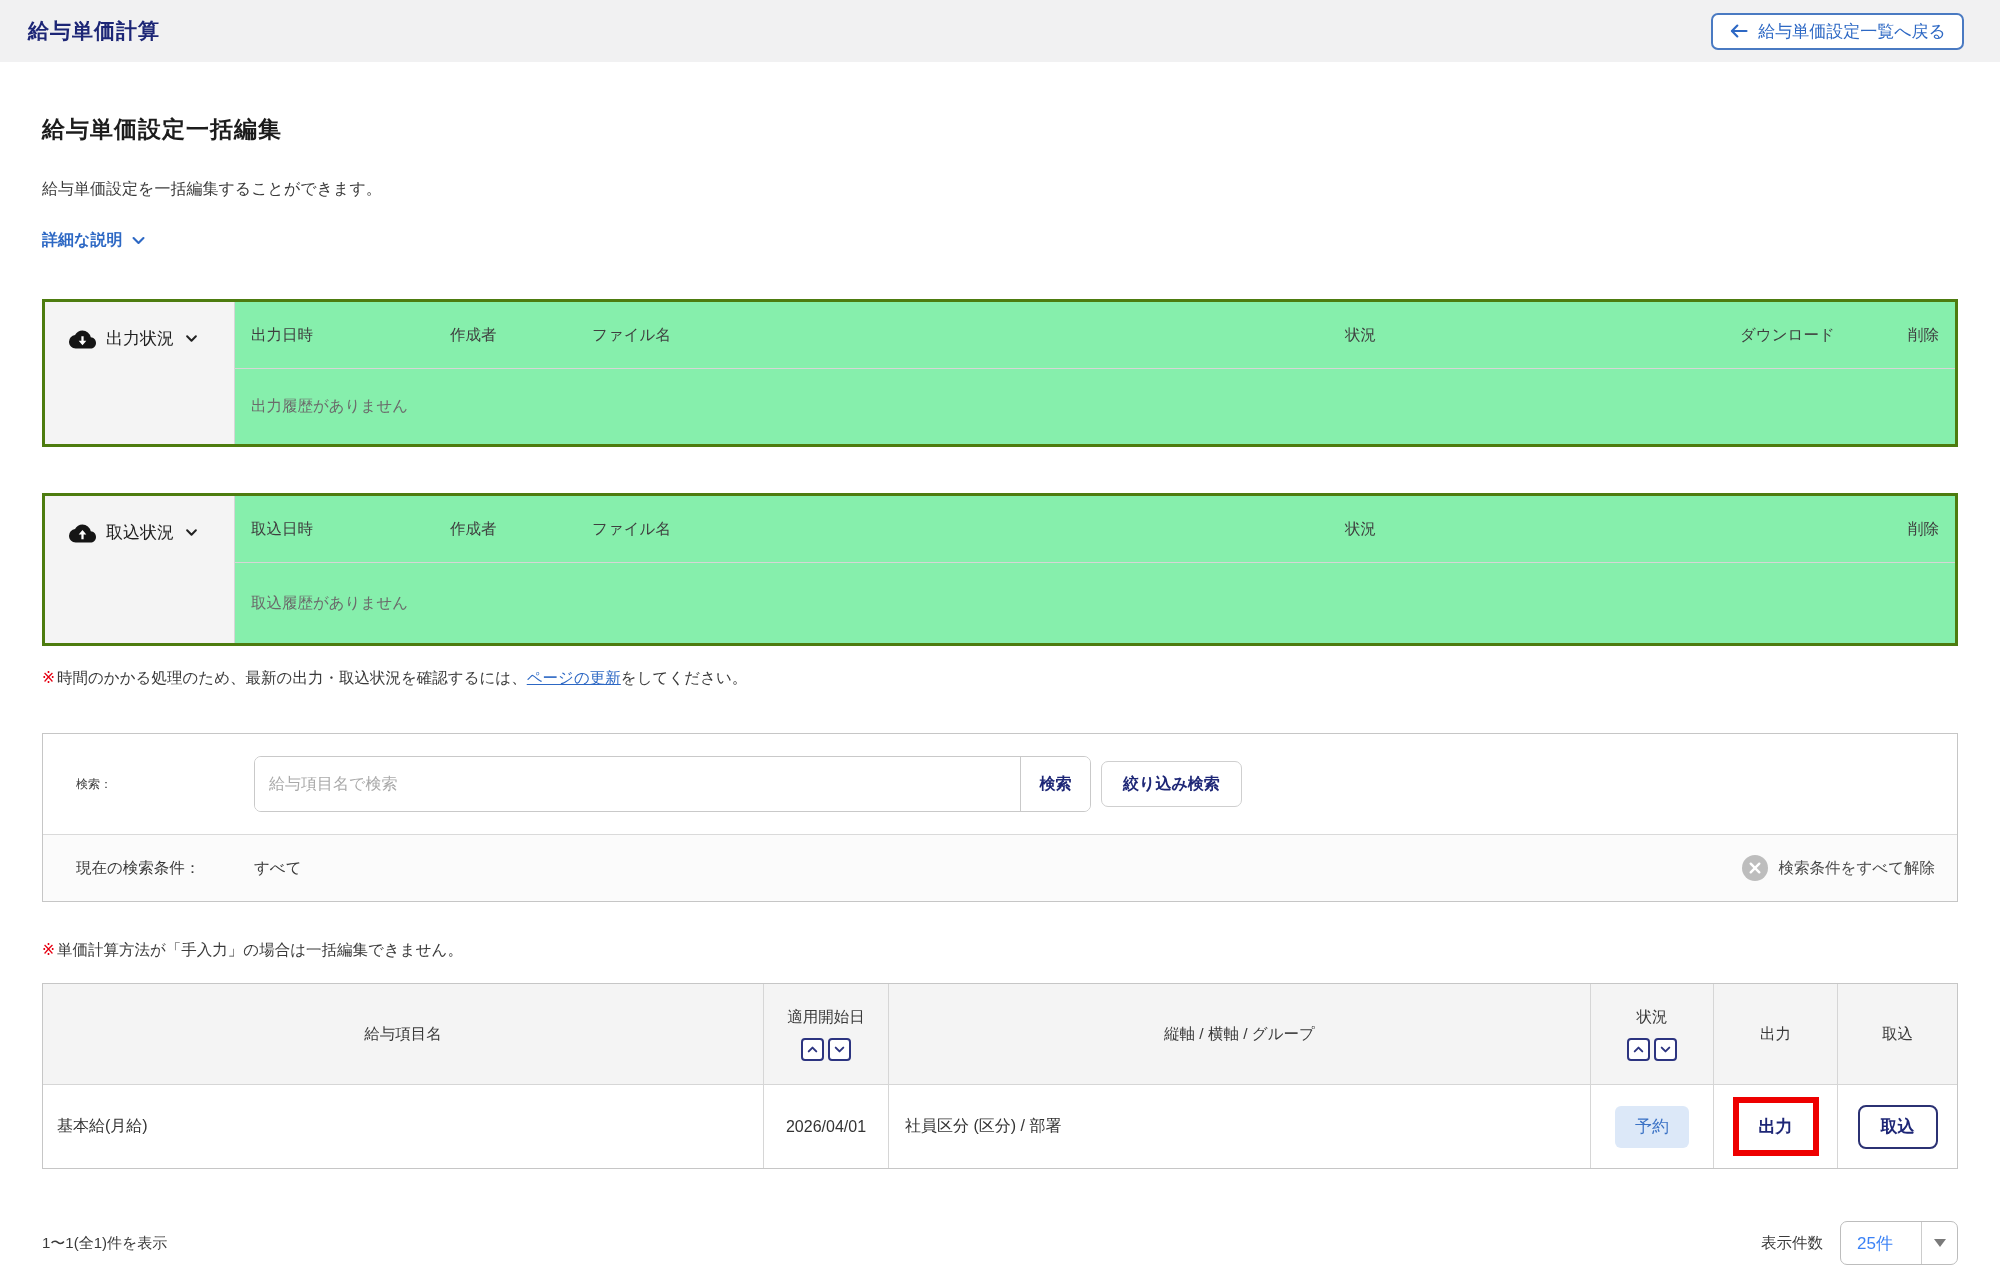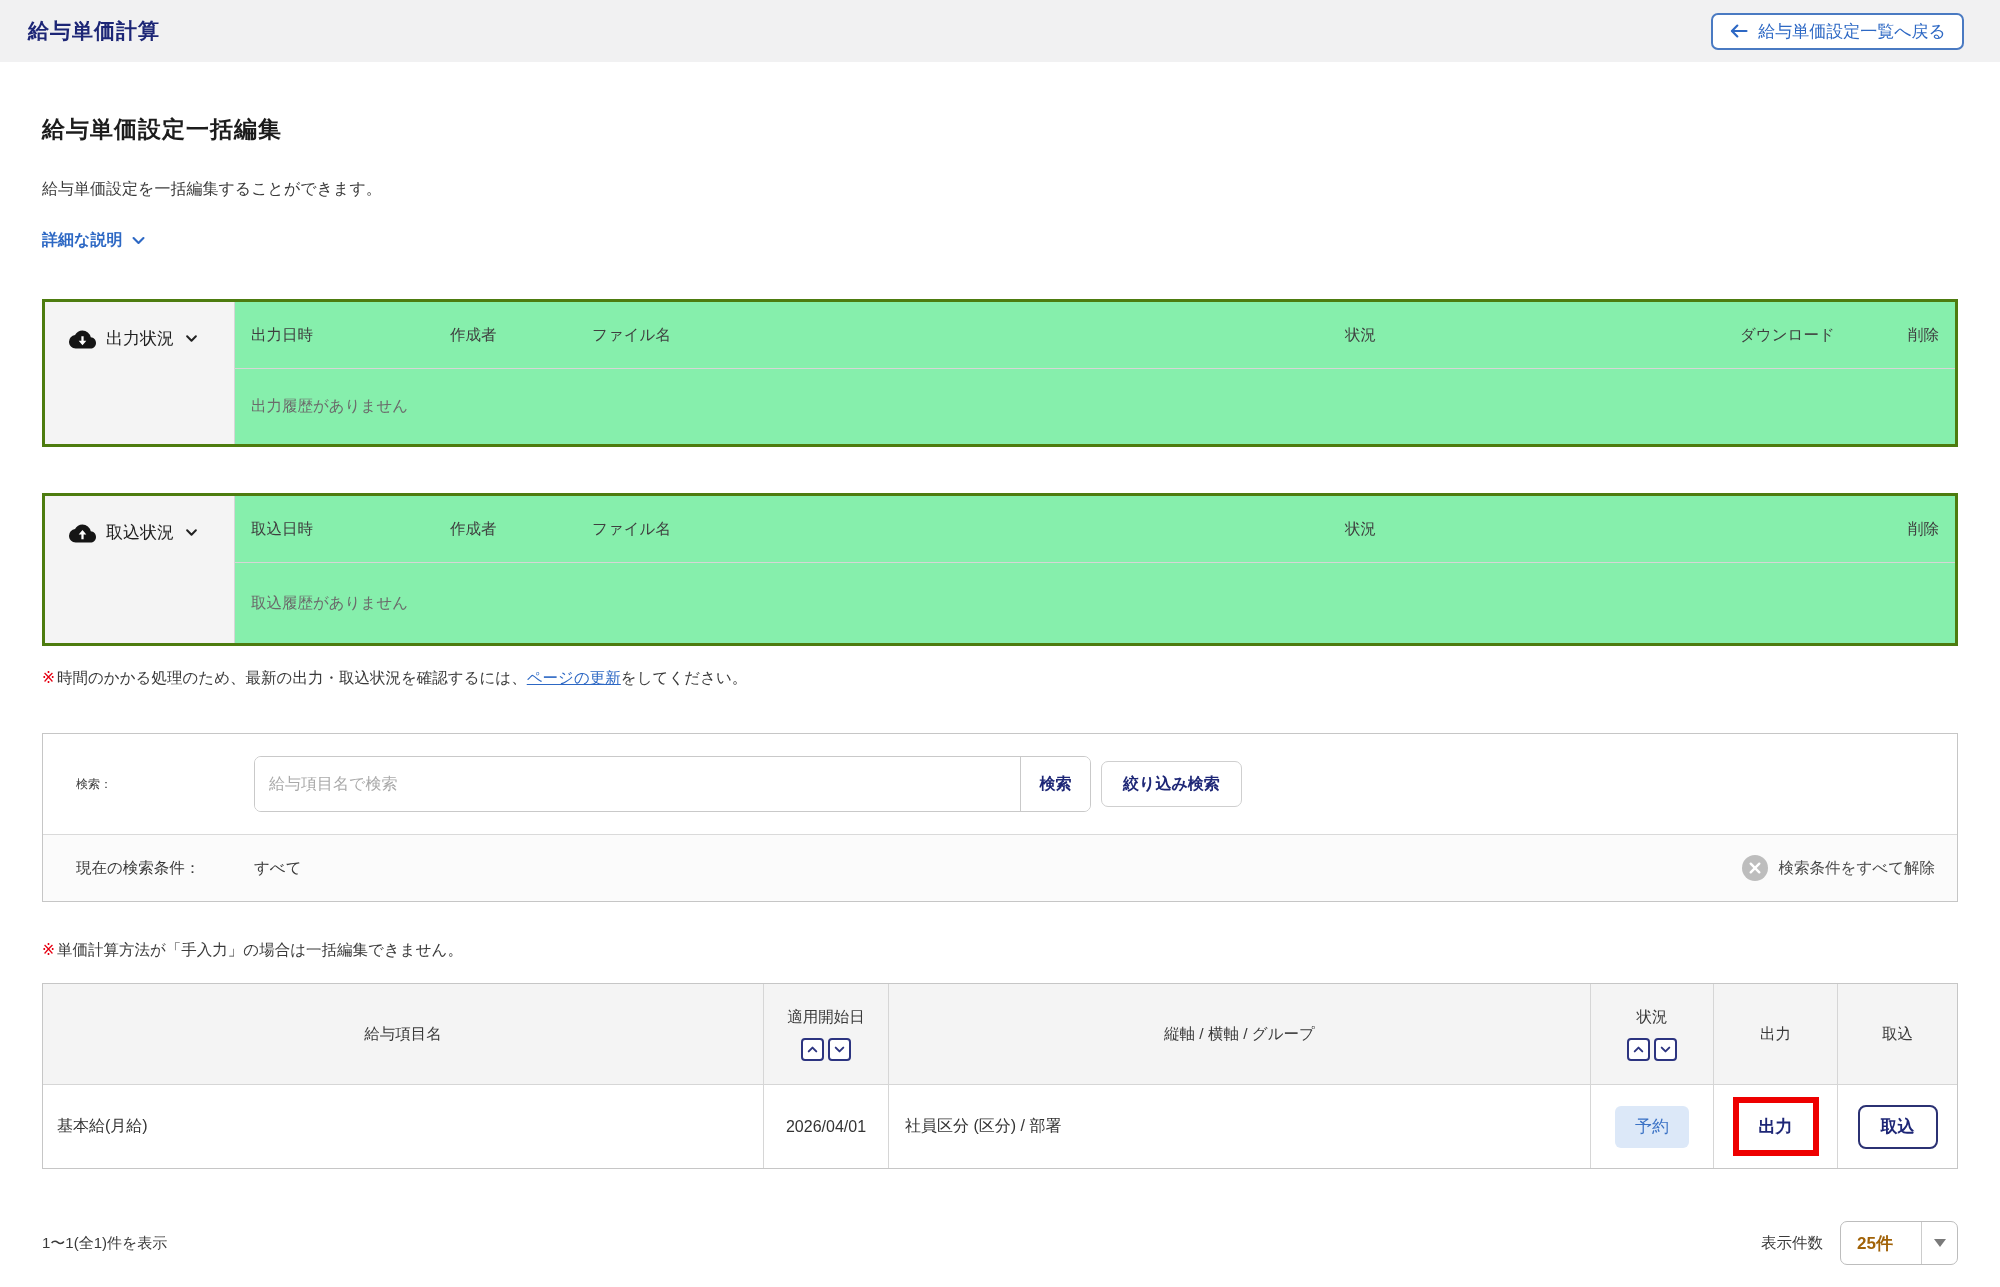--- a/index.html
+++ b/index.html
@@ -98,21 +98,21 @@
                border-radius:8px; color:var(--navy); font-size:17px; font-weight:bold;
                cursor:pointer; font-family:inherit; }
   
   .page-footer{ margin-top:52px; display:flex; align-items:center; justify-content:space-between; }
   .count-text{ font-size:15px; color:#3a3a3a; }
   .footer-right{ display:flex; align-items:center; gap:17px; }
   .page-size-label{ font-size:15.5px; color:#3a3a3a; }
   .page-size-select{ width:118px; height:44px; border:1px solid #bdbdbd; border-radius:7px;
                      background:#fff; display:flex; align-items:center; cursor:pointer;
                      overflow:hidden; }
-  .psv{ flex:1; padding-left:16px; font-size:17px; color:#a16207;font-weight:bold; }
+  .psv{ flex:1; padding-left:16px; font-size:17px; color:#3b82f6; }
   .ps-arrow{ width:36px; height:100%; border-left:1px solid #ccc; display:flex;
              align-items:center; justify-content:center; }
   .tri{ width:0; height:0; border-left:6px solid transparent; border-right:6px solid transparent;
         border-top:8px solid #7a7a7a; }
 </style>
 </head>
 <body>
 
 <header class="topbar">
   <h1>給与単価計算</h1>

